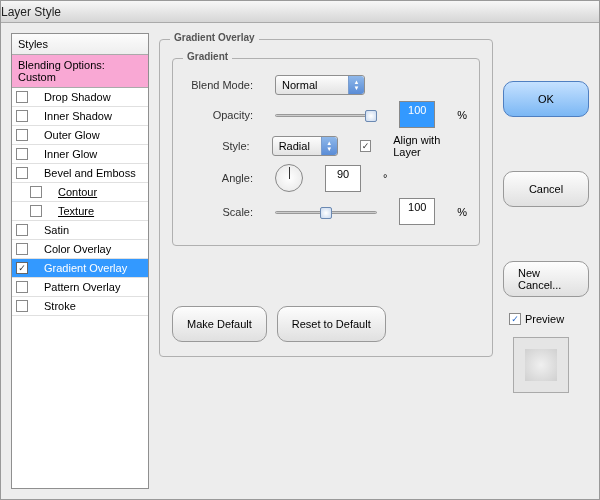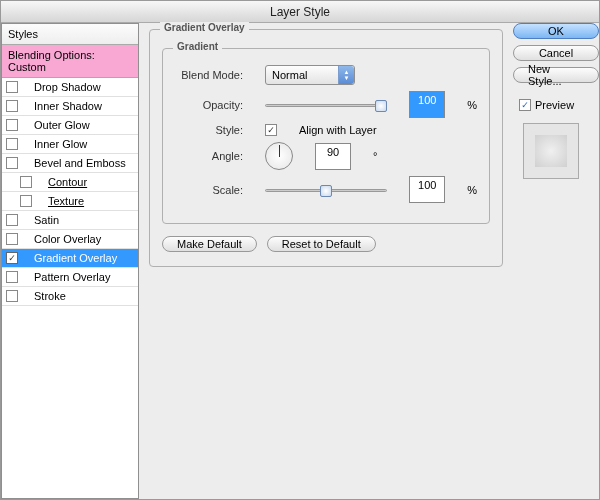--- a/index.html
+++ b/index.html
@@ -1,19 +1,19 @@
 <!DOCTYPE html>
 <html><head>
 <meta charset="utf-8">
 <style>
 * { box-sizing: border-box; font-family: "Lucida Grande", Arial, sans-serif; font-size: 11px; }
 body { margin: 0; padding: 0; background: #fff; }
 .window { width: 600px; height: 500px; background: #ededed; border: 1px solid #999; position: relative; }
-.titlebar { height: 22px; background: linear-gradient(#f7f7f7,#d6d6d6); border-bottom: 1px solid #aaa; text-align: center; line-height: 22px; font-size: 12px; color: #222; }
-.content { display: flex; gap: 10px; height: calc(100% - 22px); }
+.titlebar { height: 22px; background: linear-gradient(#f7f7f7,#d6d6d6); border-bottom: 1px solid #aaa; line-height: 22px; font-size: 12px; color: #222; }
+.content { display: flex; padding: 10px; gap: 10px; height: calc(100% - 22px); }
 .sidebar { width: 138px; background: #fff; border: 1px solid #8f8f8f; display: flex; flex-direction: column; }
 .sidebar-header { padding: 4px 6px; border-bottom: 1px solid #aaa; background: linear-gradient(#fcfcfc,#eee); }
 .sidebar-blending { padding: 4px 6px; border-bottom: 1px solid #aaa; background: #f9a8d4; }
 .sidebar-item { padding: 3px 4px; border-bottom: 1px solid #e0e0e0; display: flex; align-items: center; gap: 16px; cursor: pointer; }
 .sidebar-item.sub { padding-left: 18px; text-decoration: underline; }
 .sidebar-item.selected { background: #3399ff; color: #fff; }
 .chk { width: 12px; height: 12px; border: 1px solid #888; background: #fff; display: inline-flex; align-items: center; justify-content: center; font-size: 9px; color: #333; }
 .sidebar-item.selected .chk { border-color: #666; }
 .main { flex: 1; }
 .group-frame { border: 1px solid #b0b0b0; border-radius: 4px; padding: 10px 12px 14px; position: relative; margin-top: 6px; background: #ededed; }
@@ -23,21 +23,21 @@
 .dropdown { height: 20px; background: linear-gradient(#fdfdfd,#e3e3e3); border: 1px solid #8f8f8f; border-radius: 3px; display: inline-flex; align-items: center; padding: 0 6px; position: relative; min-width: 70px; }
 .dropdown .arrows { position: absolute; right: 0; top: 0; bottom: 0; width: 16px; background: linear-gradient(#8fb8ea,#5a8cd6); border-left: 1px solid #7a9dce; border-radius: 0 3px 3px 0; display: flex; flex-direction: column; align-items: center; justify-content: center; color: #fff; font-size: 6px; line-height: 6px; }
 .slider { flex: 1; height: 14px; position: relative; }
 .slider-track { position: absolute; top: 6px; left: 0; right: 0; height: 3px; background: #ccc; border: 1px solid #999; border-radius: 2px; }
 .slider-thumb { position: absolute; top: 2px; width: 12px; height: 12px; background: radial-gradient(#fff,#c8d8ee); border: 1px solid #6b89b2; border-radius: 2px; }
 .numbox { width: 36px; height: 27px; border: 1px solid #888; background: #fff; text-align: center; line-height: 16px; }
 .numbox.hl { background: #3399ff; color: #fff; }
 .gradient-strip { width: 120px; height: 18px; background: linear-gradient(90deg,#ccc,#bbb); border: 1px solid #666; }
 .angle-dial { width: 28px; height: 28px; border: 1px solid #888; border-radius: 50%; background: radial-gradient(#fff,#e5e5e5); position: relative; }
 .angle-dial::after { content: ""; position: absolute; width: 1px; height: 12px; background: #333; top: 2px; left: 50%; }
-.mac-btn { height: 16px; padding: 0 14px; border: 1px solid #999; border-radius: 10px; background: linear-gradient(#fdfdfd,#e0e0e0); display: inline-flex; align-items: center; justify-content: center; cursor: pointer; }
+.mac-btn { height: 36px; padding: 0 14px; border: 1px solid #999; border-radius: 10px; background: linear-gradient(#fdfdfd,#e0e0e0); display: inline-flex; align-items: center; justify-content: center; cursor: pointer; margin-top: 48px; }
 .btncol { width: 86px; display: flex; flex-direction: column; gap: 6px; align-items: stretch; }
 .mac-btn.primary { background: linear-gradient(#c5e1ff,#7bb7f4); border-color: #4f7fc1; color: #000; font-weight: normal; }
 .btncol .mac-btn { justify-content: center; }
 .preview-box { width: 56px; height: 56px; border: 1px solid #aaa; background: #e5e5e5; margin-top: 6px; margin-left: 10px; display:flex; align-items:center; justify-content:center; }
 .preview-inner { width: 32px; height: 32px; background: radial-gradient(#f0f0f0,#d0d0d0); }
 .footer-btns { display:flex; gap:10px; margin-top:12px; }
 .pvrow { display:flex; align-items:center; gap:4px; margin-top:10px; margin-left:6px; }
 </style>
 </head>
 <body>
@@ -121,20 +121,24 @@
               <div class="slider-track"></div>
                 <div class="slider-thumb" style="left:calc(100% - 12px)"></div>
             </div>
             <div class="numbox hl">100</div>
             <span>%</span>
           </div>
 
 
           <div class="row">
             <span class="row-label">Style:</span>
+            <div class="dropdown" style="min-width:66px">
+              <span>Radial</span>
+              <span class="arrows">▲<br>▼</span>
+            </div>
             <span class="chk">✓</span>
             <span>Align with Layer</span>
           </div>
 
           <div class="row">
             <span class="row-label">Angle:</span>
             <div class="angle-dial"></div>
             <div class="numbox">90</div>
             <span>°</span>
           </div>
@@ -152,21 +156,21 @@
         <div class="footer-btns">
           <div class="mac-btn">Make Default</div>
           <div class="mac-btn">Reset to Default</div>
         </div>
       </div>
     </div>
 
     <div class="btncol">
       <div class="mac-btn primary">OK</div>
       <div class="mac-btn">Cancel</div>
-      <div class="mac-btn">New Style...</div>
+      <div class="mac-btn">New Cancel...</div>
       <div class="pvrow">
         <span class="chk" style="color:#2466c4">✓</span>
         <span>Preview</span>
       </div>
       <div class="preview-box">
           <div class="preview-inner"></div>
         </div>
     </div>
   </div>
 </div>

